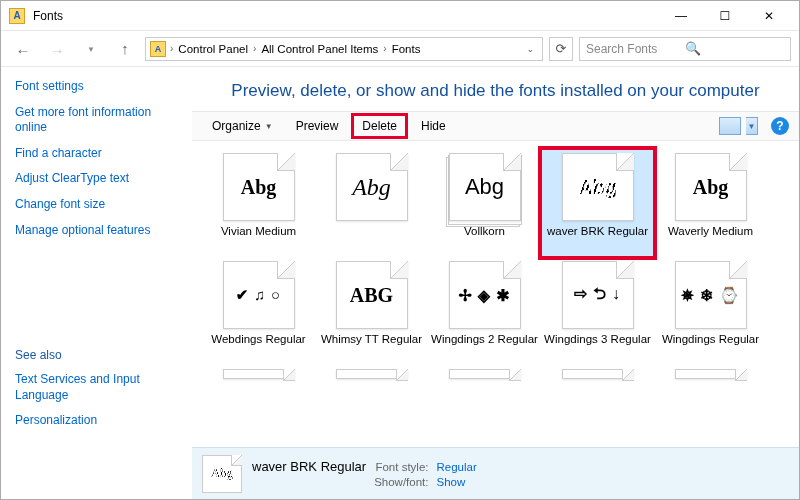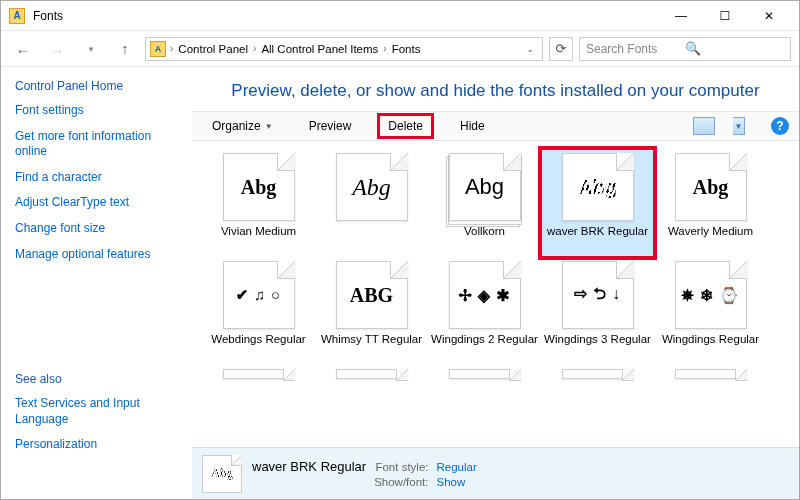--- a/index.html
+++ b/index.html
@@ -22,21 +22,21 @@
 .searchbox { width: 212px; height: 24px; border: 1px solid #ccc; display: flex; align-items: center; padding: 0 6px; color: #888; }
 .searchbox span { flex: 1; }
 .searchbox .sicon { color: #555; font-size: 13px; }
 .body { display: flex; height: calc(500px - 30px - 36px - 2px); }
 .sidebar { width: 190px; padding: 12px 14px; font-size: 12px; }
 .sidebar a { color: #0066cc; text-decoration: none; display: block; margin-bottom: 10px; line-height: 1.3; }
 .sidebar .heading { color: #1a56a8; margin-bottom: 10px; }
 .sidebar .seealso { color: #1a56a8; margin-top: 110px; margin-bottom: 10px; }
 .main { flex: 1; display: flex; flex-direction: column; border-left: 1px solid transparent; }
 .page-title { color: #13509e; font-size: 17px; text-align: center; padding: 14px 10px 10px; }
-.toolbar { height: 30px; border-top: 1px solid #e8e8e8; border-bottom: 1px solid #e8e8e8; display: flex; align-items: center; padding: 0 10px; gap: 16px; background: #fafafa; }
+.toolbar { height: 30px; border-top: 1px solid #e8e8e8; border-bottom: 1px solid #e8e8e8; display: flex; align-items: center; padding: 0 10px; gap: 3px; background: #fafafa; }
 .tbtn { padding: 0 10px; height: 28px; display: flex; align-items: center; font-size: 12px; }
 .tbtn .caret { font-size: 8px; margin-left: 4px; color: #555; }
 .tbtn.highlight { border: 3px solid #e4002b; padding: 0 8px; height: 26px; }
 .toolbar-spacer { flex: 1; }
 .viewbtn { width: 22px; height: 18px; border: 1px solid #7aa7d8; background: linear-gradient(#dceeff,#b8d8f4); margin-right: 2px; position: relative; }
 .viewbtn::after { content:""; position:absolute; right:2px; top:5px; border-left:4px solid transparent; border-right:4px solid transparent; border-top:5px solid #3a6ca8; display:none; }
 .viewcaret { width:12px;height:18px;border:1px solid #7aa7d8;border-left:none;background:linear-gradient(#dceeff,#b8d8f4);display:flex;align-items:center;justify-content:center;font-size:8px;color:#3a6ca8;margin-right:10px;}
 .helpbtn { width: 18px; height: 18px; border-radius: 50%; background: #1e88e5; color: #fff; display: flex; align-items: center; justify-content: center; font-size: 12px; font-weight: bold; }
 .grid { flex: 1; overflow: hidden; padding: 8px 6px 0 10px; display: flex; flex-wrap: wrap; align-content: flex-start; gap: 0; }
 .font-item { width: 113px; display: flex; flex-direction: column; align-items: center; padding: 4px 2px; position: relative; }
@@ -92,21 +92,20 @@
   </div>
   <div class="refresh">⟳</div>
   <div class="searchbox">
     <span>Search Fonts</span>
     <span class="sicon">🔍</span>
   </div>
 </div>
 
 <div class="body">
   <div class="sidebar">
-    <div class="heading">Control Panel Home</div>
     <a>Font settings</a>
     <a>Get more font information online</a>
     <a>Find a character</a>
     <a>Adjust ClearType text</a>
     <a>Change font size</a>
     <a>Manage optional features</a>
     <div class="seealso">See also</div>
     <a>Text Services and Input Language</a>
     <a>Personalization</a>
   </div>

